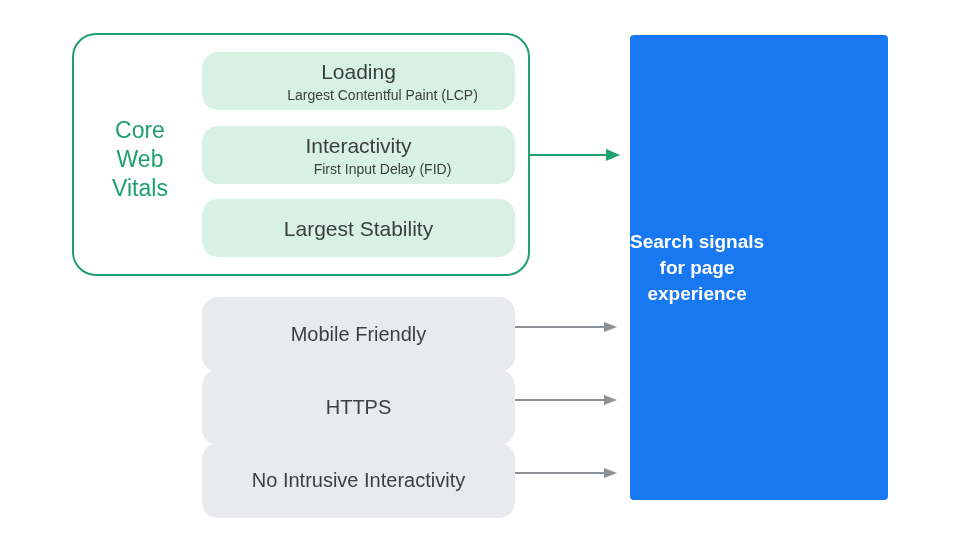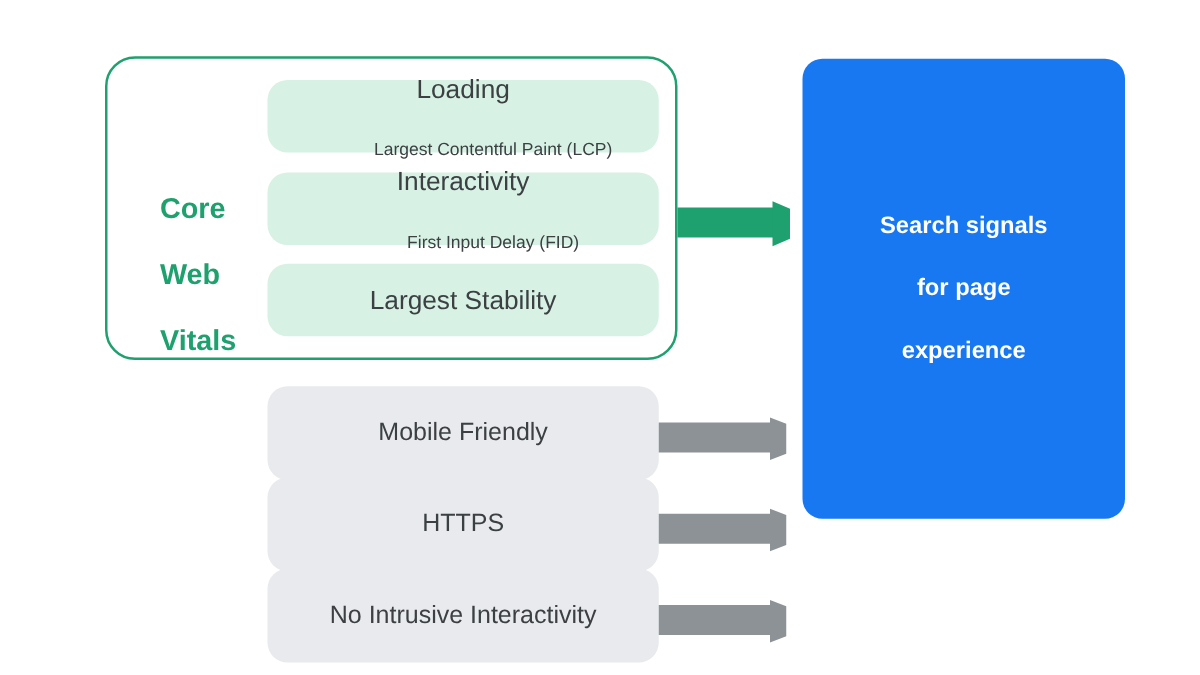--- a/index.html
+++ b/index.html
@@ -1,15 +1,15 @@
 <!DOCTYPE html>
 <html style="--green: #1fa06f; --mint: #d7f2e4; --pill_gray: #e8eaed; --text_dark: #3c4043; --arrow_gray: #8d9297; --blue: #1778f2; --text_white: #ffffff;"><head>
 <meta charset="utf-8">
 <style>
-  * { margin: 0; padding: 12px; box-sizing: border-box; }
+  * { margin: 0; padding: 0; box-sizing: border-box; }
   html, body { width: 960px; height: 540px; }
   body {
     position: relative;
     background: #ffffff;
     font-family: "Liberation Sans", sans-serif;
     overflow: hidden;
   }
 
   
   .cwv-container {
@@ -21,21 +21,21 @@
     background: transparent;
   }
 
   .cwv-label {
     position: absolute;
     left: 92px; top: 116px;
     width: 96px;
     text-align: center;
     color: var(--green);
     font-size: 23px;
-    font-weight: bold;
+    font-weight: normal;
     line-height: 29px;
   }
   .cwv-label span { display: block; }
 
   
   .pill {
     position: absolute;
     left: 202px;
     width: 313px;
     height: 58px;
@@ -71,26 +71,26 @@
   #pill-interactivity { top: 126px; }
   #pill-stability     { top: 199px; }
   #pill-mobile        { top: 297px; }
   #pill-https         { top: 370px; }
   #pill-interstitials { top: 443px; }
 
   
   .result-box {
     position: absolute;
     left: 630px; top: 35px;
-    width: 258px; height: 368px;
-    border-radius: 16px;
+    width: 258px; height: 465px;
+    border-radius: 4px;
     background: var(--blue);
     display: flex;
     align-items: center;
-    justify-content: center;
+    justify-content: flex-start;
   }
   .result-label {
     color: var(--text_white);
     font-size: 19px;
     font-weight: bold;
     line-height: 26px;
     text-align: center;
   }
   .result-label span { display: block; }
 

